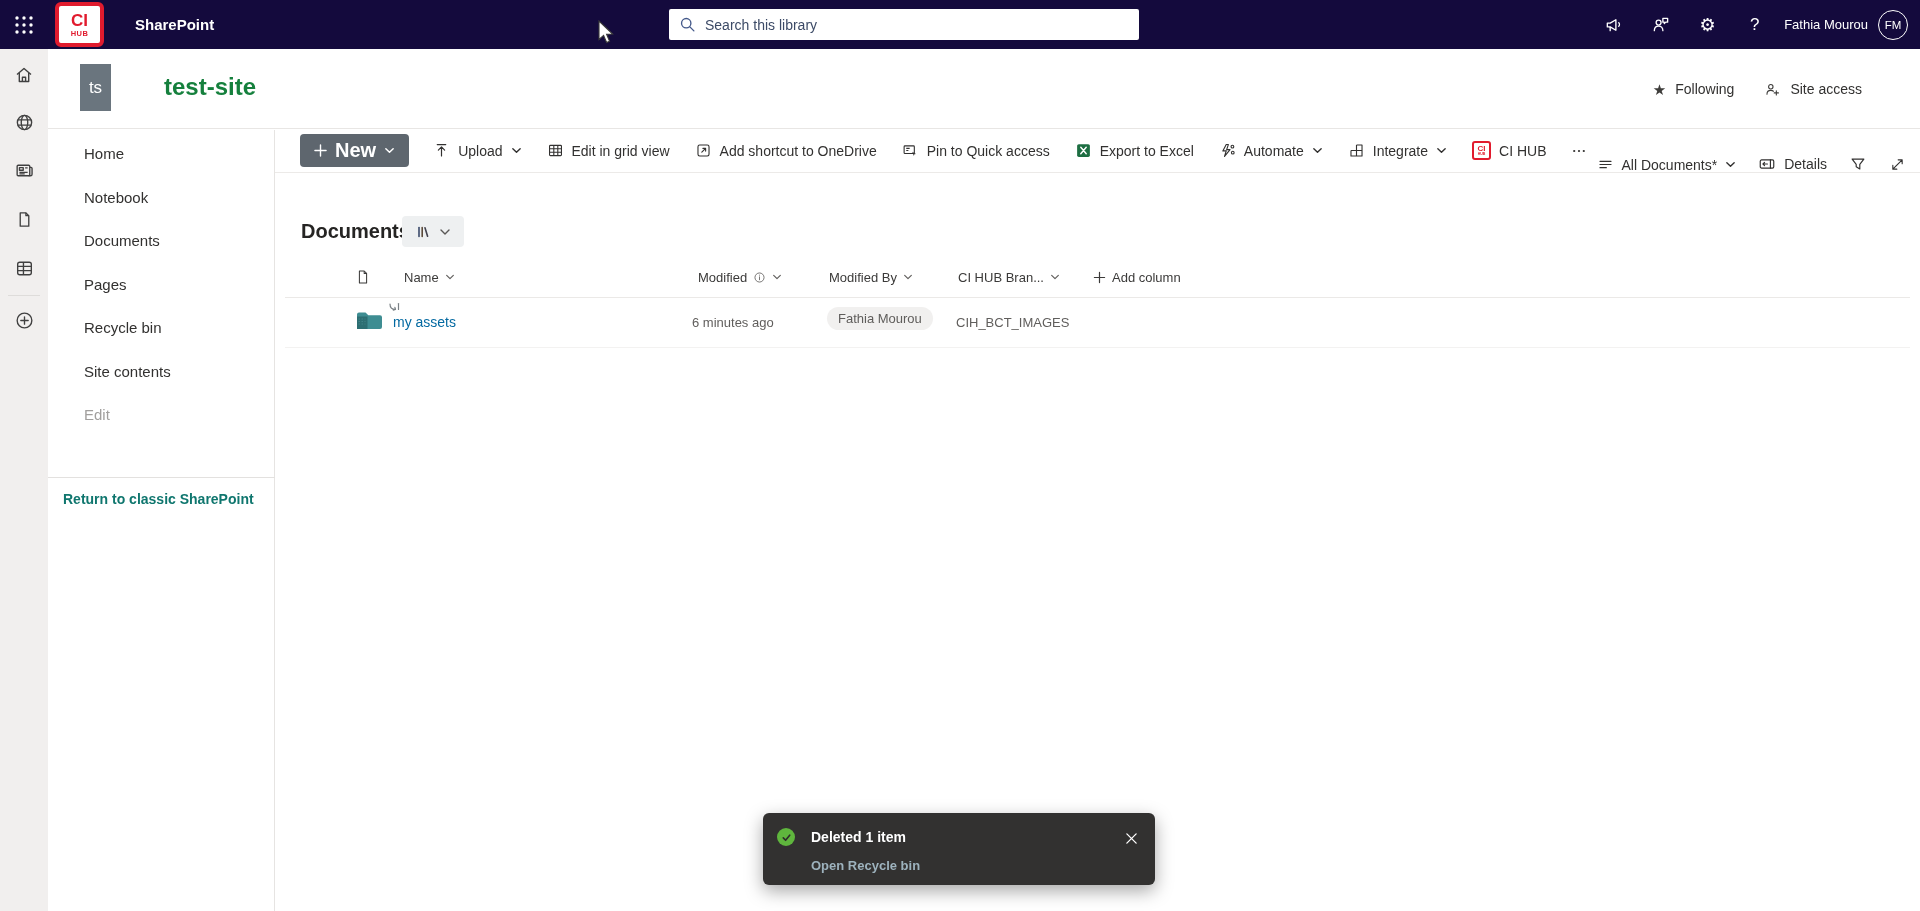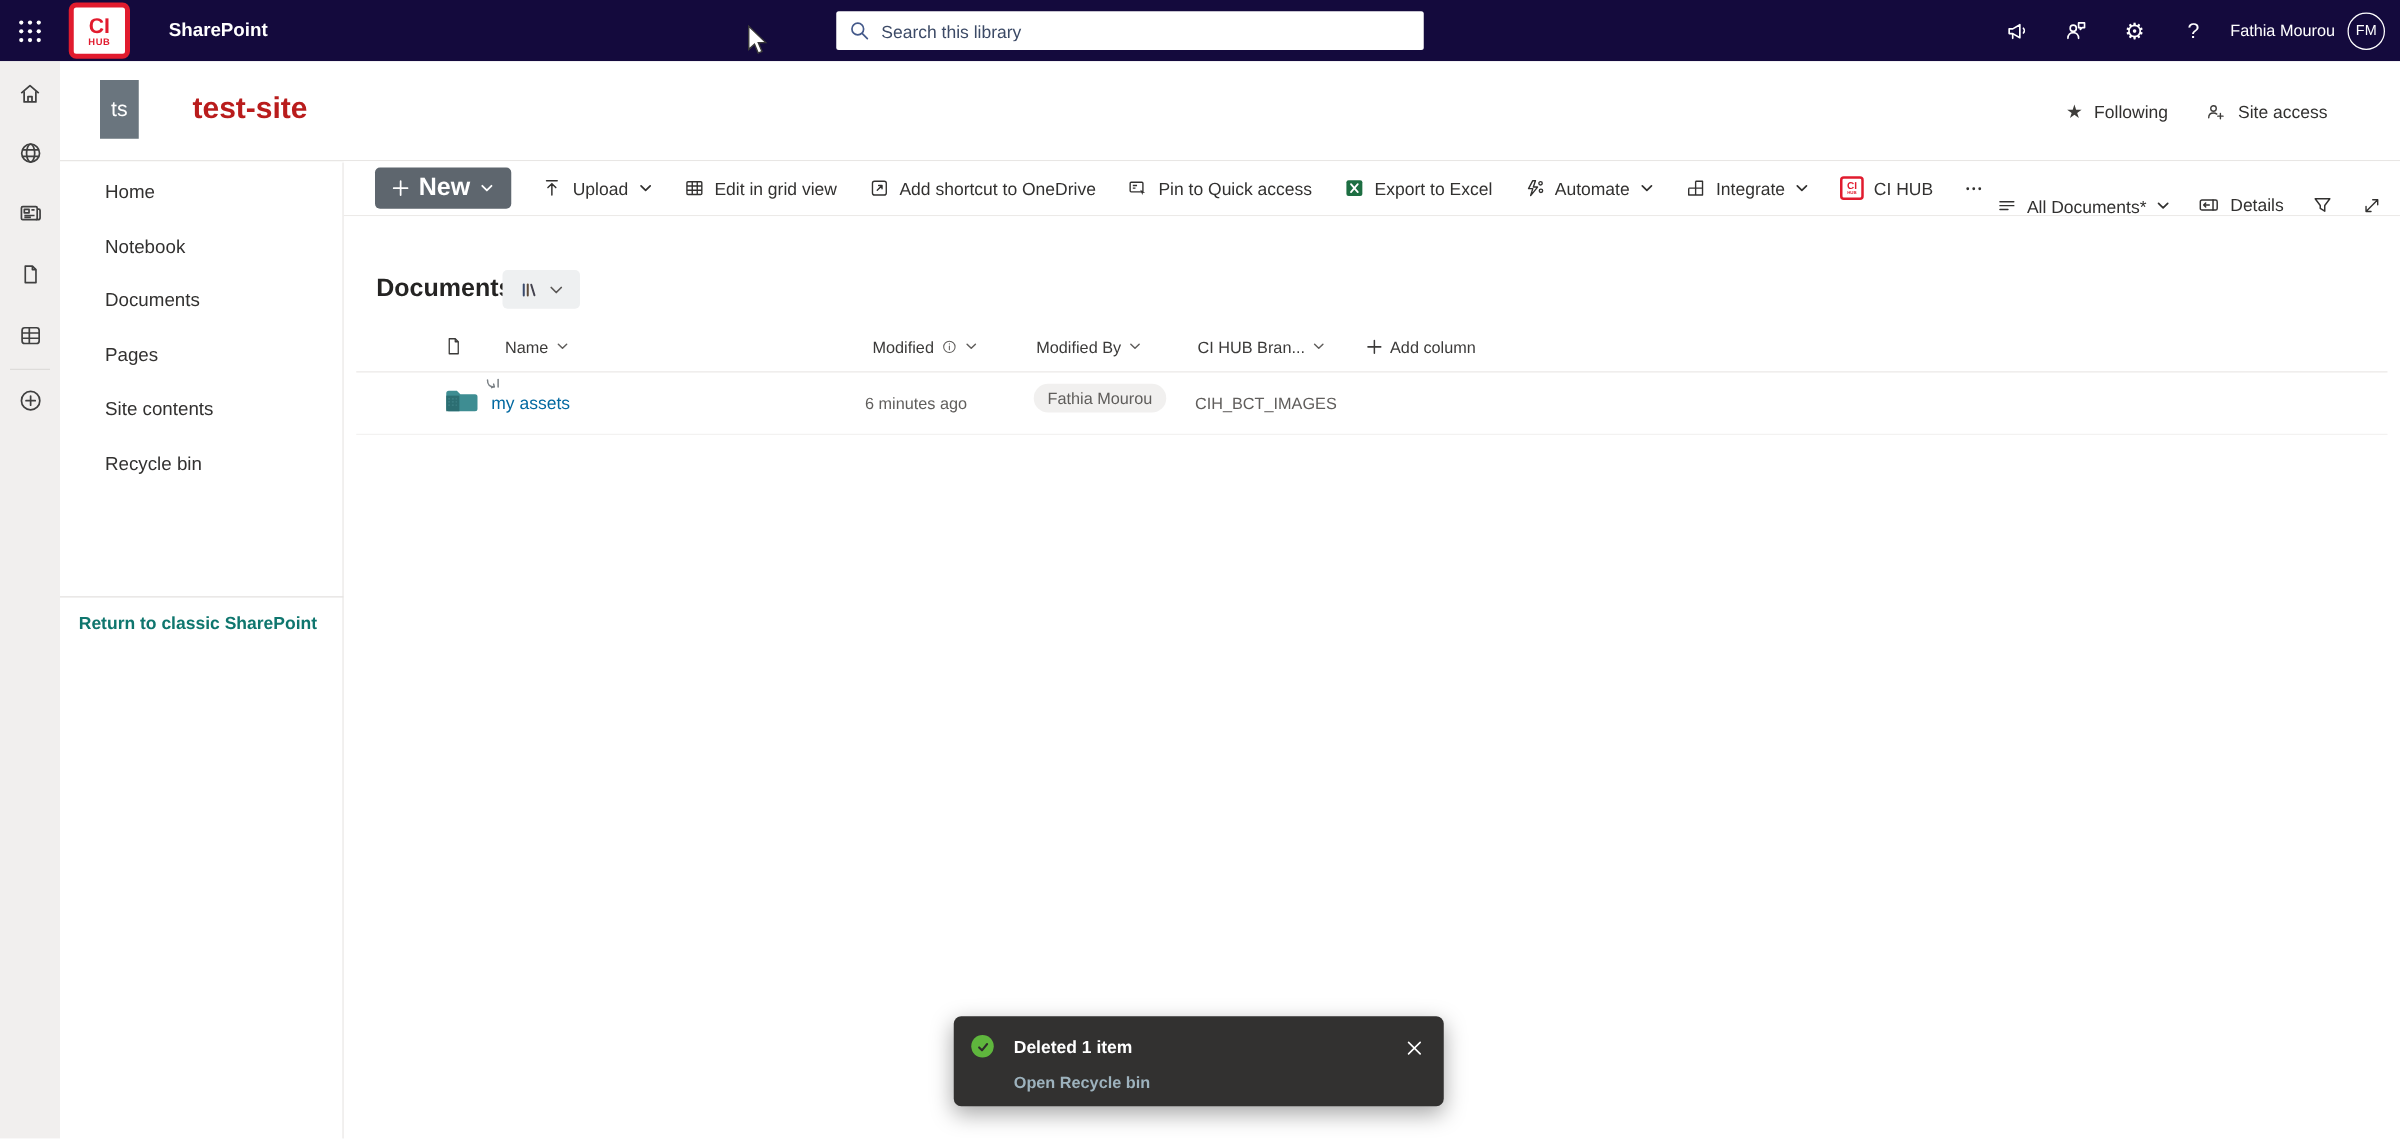--- a/index.html
+++ b/index.html
@@ -24,21 +24,21 @@
   .avatar { width:30px; height:30px; border-radius:50%; border:1.6px solid #ffffff; color:#fff; font-size:11.5px; display:flex; align-items:center; justify-content:center; cursor:pointer; }
 
   
   .rail { position:absolute; left:0; top:49px; width:48px; height:862px; background:#f1efee; }
   .rail-icon { position:absolute; left:0; width:48px; height:40px; display:flex; align-items:center; justify-content:center; cursor:pointer; }
   .rail-divider { position:absolute; left:8px; width:32px; height:1px; background:#dedcda; }
 
   
   .site-header { position:absolute; left:48px; top:49px; width:1872px; height:80px; background:#fff; border-bottom:1px solid #e8e6e4; }
   .site-tile { position:absolute; left:32px; top:15px; width:31px; height:47px; background:#6a757e; color:#fff; font-size:17px; display:flex; align-items:center; justify-content:center; cursor:pointer; }
-  .site-title { position:absolute; left:106px; top:24px; font-size:24px; font-weight:700; color:#b91c1c; }
+  .site-title { position:absolute; left:116px; top:24px; font-size:24px; font-weight:700; color:#15803d; }
   .site-header-right { position:absolute; right:58px; top:0; height:80px; display:flex; align-items:center; gap:30px; }
   .hdr-btn { display:flex; align-items:center; gap:9px; font-size:14px; color:#323130; cursor:pointer; }
   .star-glyph { font-size:15px; color:#3e3d3b; line-height:1; }
 
   
   .sidenav { position:absolute; left:48px; top:130px; width:227px; height:781px; background:#fff; border-right:1px solid #e6e4e2; }
   .sidenav ul { list-style:none; padding-top:2px; }
   .sidenav li { height:43.5px; display:flex; align-items:center; padding-left:36px; font-size:15px; color:#323130; cursor:pointer; }
   .sidenav li.disabled { color:#a19f9d; }
   .sidenav-footer { position:absolute; left:0; top:347px; width:227px; border-top:1px solid #e3e1df; padding:12px 0 0 15px; }
@@ -209,22 +209,23 @@
       </div>
     </div>
   </div>
 
   <nav class="sidenav">
     <ul>
       <li>Home</li>
       <li>Notebook</li>
       <li>Documents</li>
       <li>Pages</li>
+      <li>Recycle bin</li>
       <li>Site contents</li>
-      <li>Recycle bin</li>
+      <li class="disabled">Edit</li>
     </ul>
     <div class="sidenav-footer">
       <span class="classic-link">Return to classic SharePoint</span>
     </div>
   </nav>
 
   <div class="cmdbar">
     <button class="new-btn">
       <svg width="13" height="13" viewBox="0 0 14 14">
           <path d="M7 1 v12 M1 7 h12" stroke="#fff" stroke-width="1.5" stroke-linecap="round"></path>

